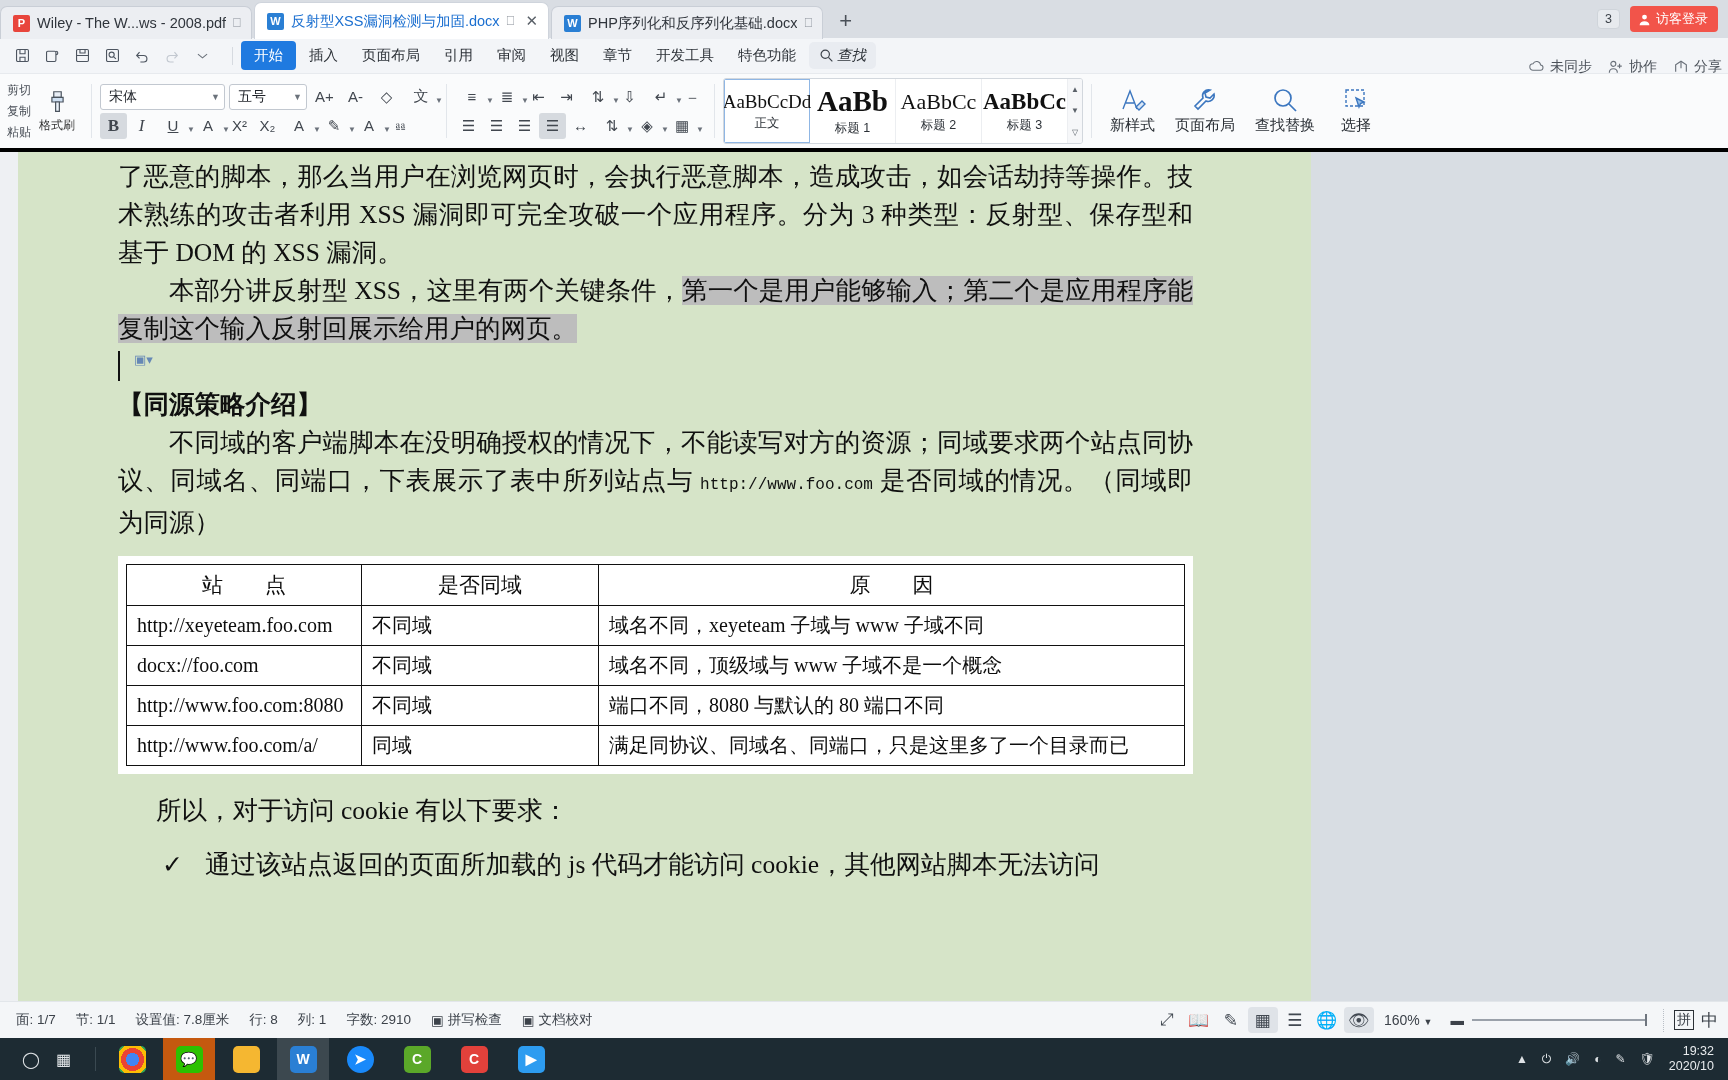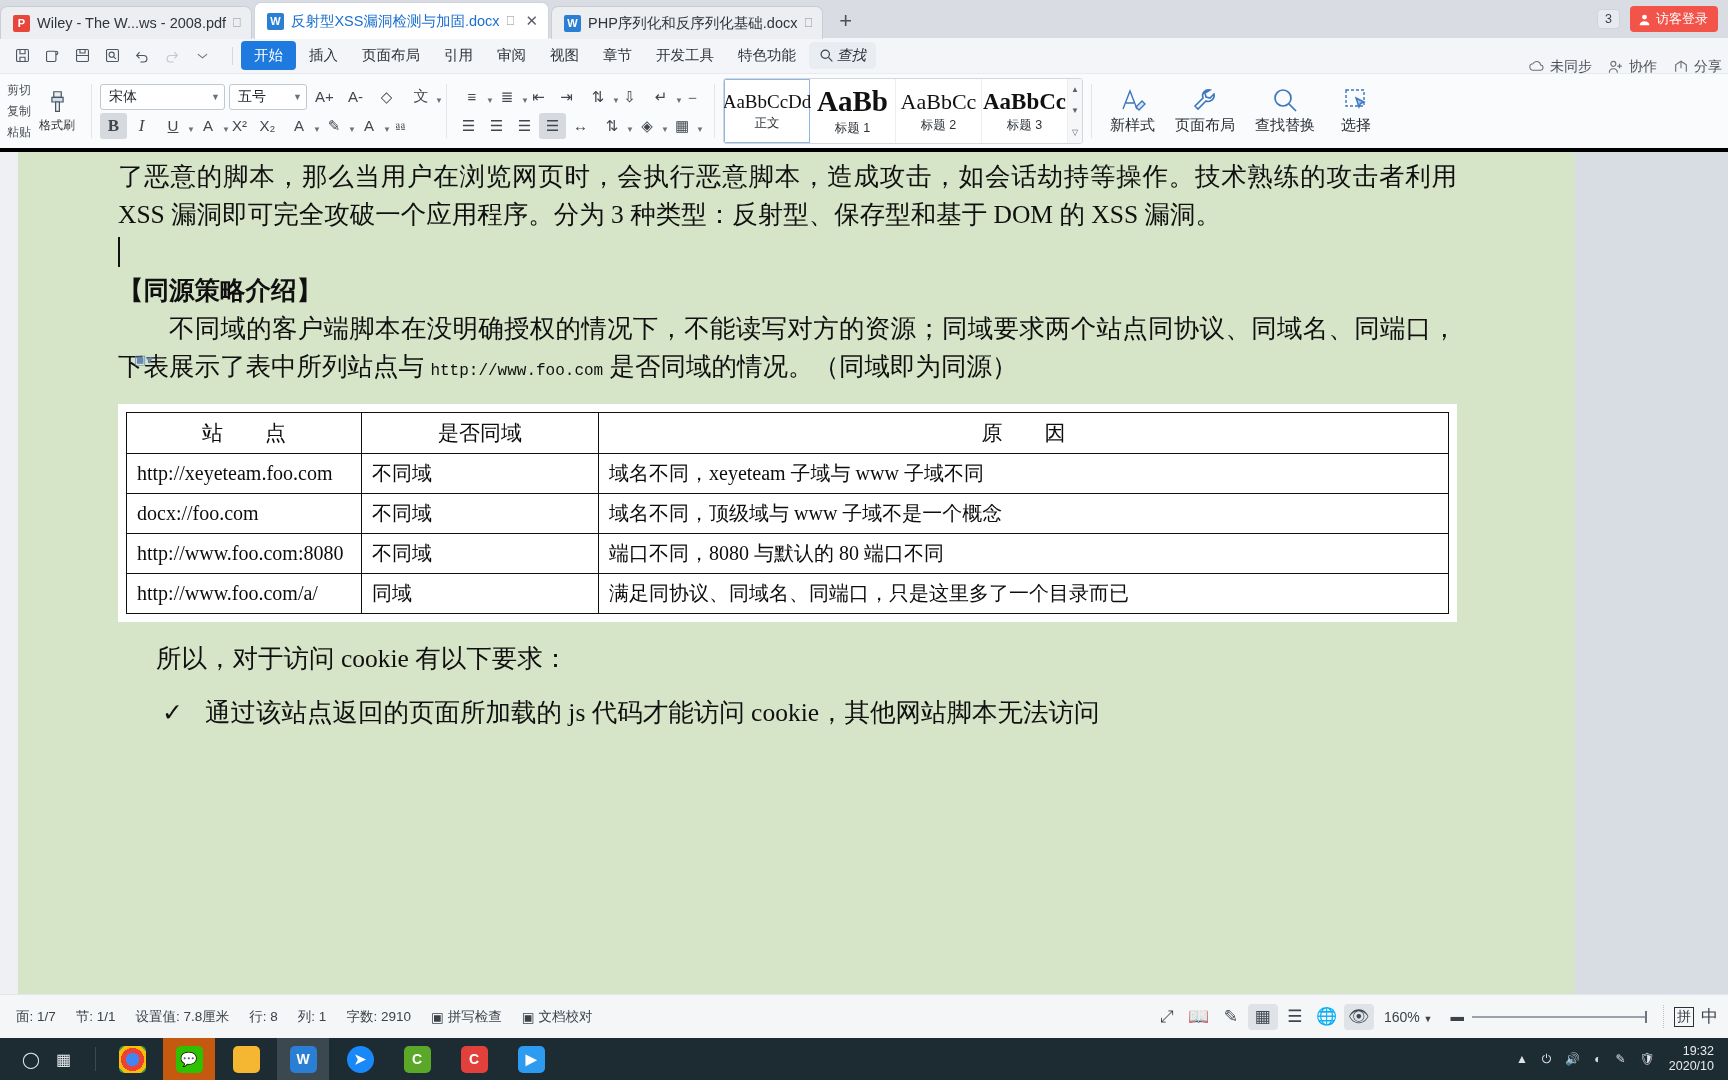--- a/index.html
+++ b/index.html
@@ -120,21 +120,21 @@
             font-size: 15px; color: #2b3036; min-width: 62px; }
   .bigbtn .gi { color: #3b76bf; }
 
   
   .docarea {
     position: absolute; top: 152px; bottom: 74px; left: 0; right: 0;
     background: #d8dde3; overflow: hidden;
   }
   .ruler-left { position: absolute; left: 0; top: 0; bottom: 0; width: 18px; background: #eef0f3; }
   .page {
-    position: absolute; left: 18px; top: 0; width: 1557px; bottom: 0;
+    position: absolute; left: 18px; top: 0; width: 1293px; bottom: 0;
     background: #d6e4c8; padding: 6px 18px 0 0;
   }
   .pagewrap { padding: 0 100px; }
   .doc-p {
     font-family: "Liberation Serif", serif; font-size: 25.5px; line-height: 38px;
     color: #101010; text-align: justify; margin: 0;
   }
   .indent { text-indent: 51px; }
   .hl { background: #bdbdbd; }
   .mono { font-family: "Liberation Mono", monospace; font-size: 16px; }
@@ -152,21 +152,21 @@
     font-weight: normal; text-align: left; height: 35px;
   }
   table.doctbl th { text-align: center; font-size: 21px; }
   .col-a { width: 235px; }
   .col-b { width: 237px; }
   .bullet-row { display: flex; gap: 22px; align-items: baseline; padding-left: 44px; }
   .ck { font-family: "DejaVu Sans", sans-serif; font-size: 25px; }
 
   
   .statusbar {
-    position: absolute; left: 0; right: 0; bottom: 42px; height: 44px;
+    position: absolute; left: 0; right: 0; bottom: 42px; height: 37px;
     background: #f4f6f8; border-top: 1px solid #e2e6ea;
     display: flex; align-items: center; font-size: 13.5px; color: #3c424a;
     padding: 0 6px;
   }
   .sb-item { padding: 0 10px; white-space: nowrap; display: flex; align-items: center; gap: 4px; }
   .sb-right { margin-left: auto; display: flex; align-items: center; gap: 2px; padding-right: 4px; }
   .vbtn { width: 30px; height: 26px; display: flex; align-items: center;
           justify-content: center; color: #414851; border-radius: 4px; font-size: 17px; }
   .vbtn.on { background: #dfe3e8; }
   .zoomtxt { font-size: 14px; color: #3c424a; padding: 0 8px; }
@@ -469,20 +469,23 @@
 </div>
 
 <div class="docarea">
   <div class="ruler-left"></div>
 
   <div class="page">
     <div class="pagewrap">
 
       <p class="doc-p">了恶意的脚本，那么当用户在浏览网页时，会执行恶意脚本，造成攻击，如会话劫持等操作。技术熟练的攻击者利用 XSS 漏洞即可完全攻破一个应用程序。分为 3 种类型：反射型、保存型和基于 DOM 的 XSS 漏洞。</p>
 
+      <p class="doc-p indent">
+        <span>本部分讲反射型 XSS，这里有两个关键条件，</span><span class="hl">第一个是用户能够输入；第二个是应用程序能复制这个输入反射回展示给用户的网页。</span>
+      </p>
 
       <p class="doc-p">
         <span class="caret"></span>
       </p>
 
       <p class="doc-p bold">【同源策略介绍】</p>
 
       <p class="doc-p indent">
         <span>不同域的客户端脚本在没明确授权的情况下，不能读写对方的资源；同域要求两个站点同协议、同域名、同端口，下表展示了表中所列站点与 </span><span class="mono">http://www.foo.com</span><span> 是否同域的情况。（同域即为同源）</span>
       </p>

